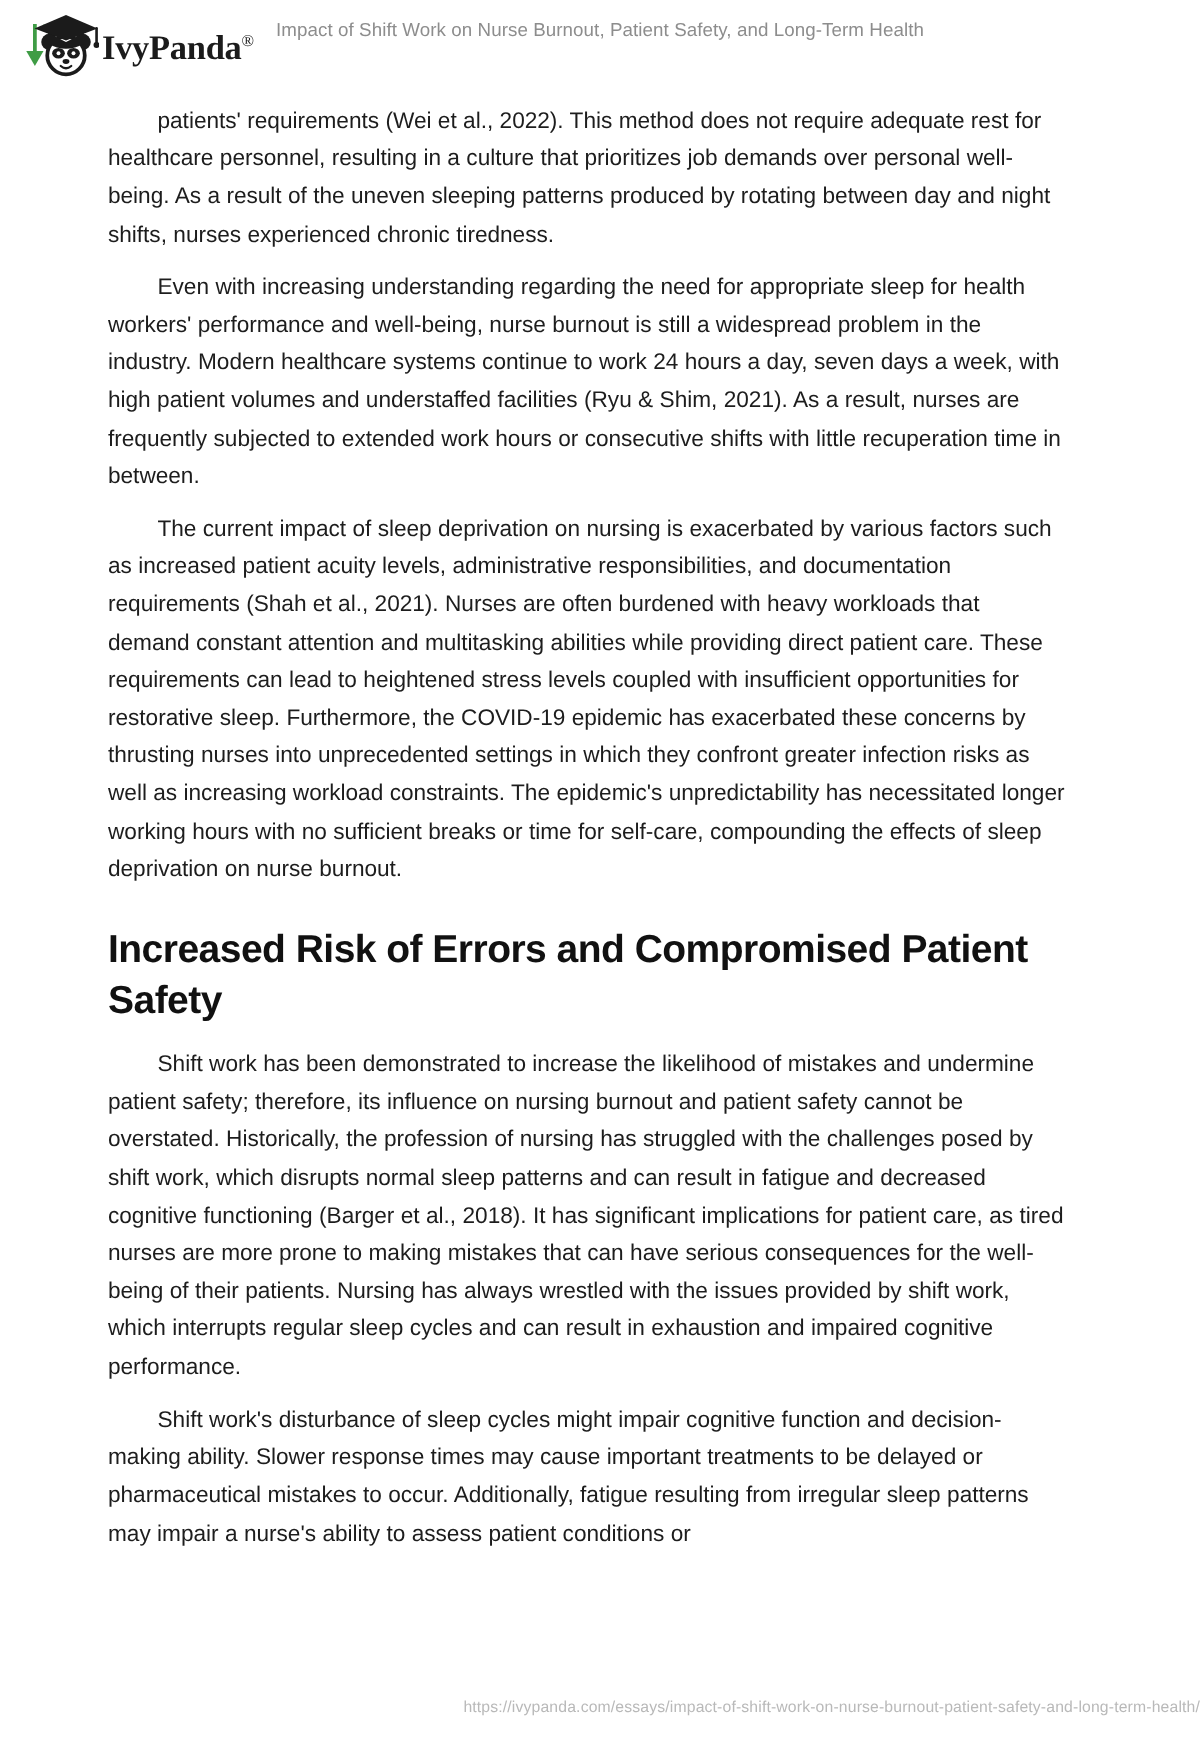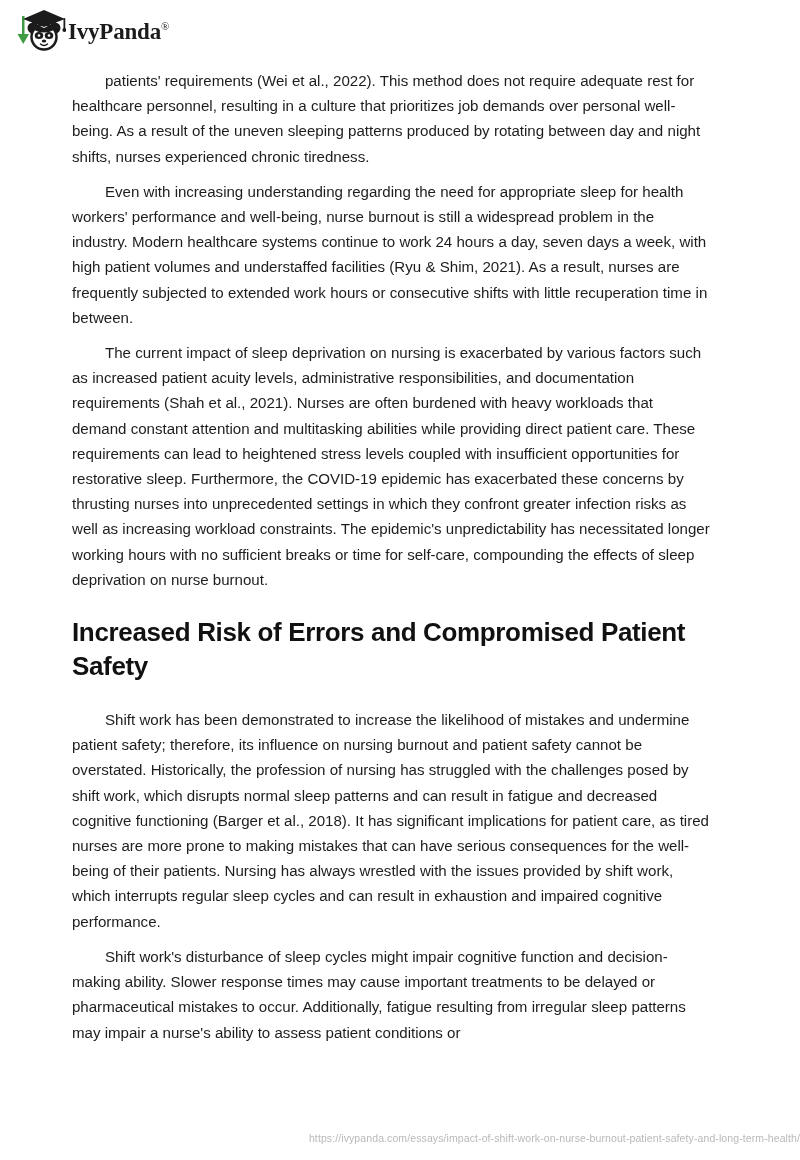--- a/index.html
+++ b/index.html
@@ -94,21 +94,21 @@
     font-size: 15.1px;
     line-height: 25.2px;
     color: #1d1d1d;
     text-indent: 33px;
     text-align: left;
     letter-spacing: -0.02px;
     word-spacing: 0.1px;
   }
 
   h2.section-heading {
-    margin: 23px 0 24px 0;
+    margin: 23px 0 14px 0;
     font-size: 26px;
     line-height: 34px;
     font-weight: 700;
     color: #111111;
     letter-spacing: -0.35px;
     max-width: 640px;
   }
 
   
   .page-footer {
@@ -164,20 +164,21 @@
         <g fill="#1b1b1b">
           <path d="M60 8 L102 26 L60 42 L18 26 Z"></path>
           <path d="M36 32 L36 46 q24 14 48 0 L84 32 L60 44 Z"></path>
           <rect x="99" y="24" width="3.5" height="22" rx="1.7"></rect>
           <circle cx="100.7" cy="48" r="4"></circle>
         </g>
       </svg>
       <span class="brand-name"><span>IvyPanda</span><span class="brand-reg">®</span></span>
     </div>
 
+    <div class="header-title">Impact of Shift Work on Nurse Burnout, Patient Safety, and Long-Term Health</div>
   </div>
 
   <div class="content">
 
     <p class="para">patients' requirements (Wei et al., 2022). This method does not require adequate rest for healthcare personnel, resulting in a culture that prioritizes job demands over personal well-being. As a result of the uneven sleeping patterns produced by rotating between day and night shifts, nurses experienced chronic tiredness.</p>
     <p class="para">Even with increasing understanding regarding the need for appropriate sleep for health workers' performance and well-being, nurse burnout is still a widespread problem in the industry. Modern healthcare systems continue to work 24 hours a day, seven days a week, with high patient volumes and understaffed facilities (Ryu &amp; Shim, 2021). As a result, nurses are frequently subjected to extended work hours or consecutive shifts with little recuperation time in between.</p>
     <p class="para">The current impact of sleep deprivation on nursing is exacerbated by various factors such as increased patient acuity levels, administrative responsibilities, and documentation requirements (Shah et al., 2021). Nurses are often burdened with heavy workloads that demand constant attention and multitasking abilities while providing direct patient care. These requirements can lead to heightened stress levels coupled with insufficient opportunities for restorative sleep. Furthermore, the COVID-19 epidemic has exacerbated these concerns by thrusting nurses into unprecedented settings in which they confront greater infection risks as well as increasing workload constraints. The epidemic's unpredictability has necessitated longer working hours with no sufficient breaks or time for self-care, compounding the effects of sleep deprivation on nurse burnout.</p>
 
     <h2 class="section-heading">Increased Risk of Errors and Compromised Patient Safety</h2>
 

